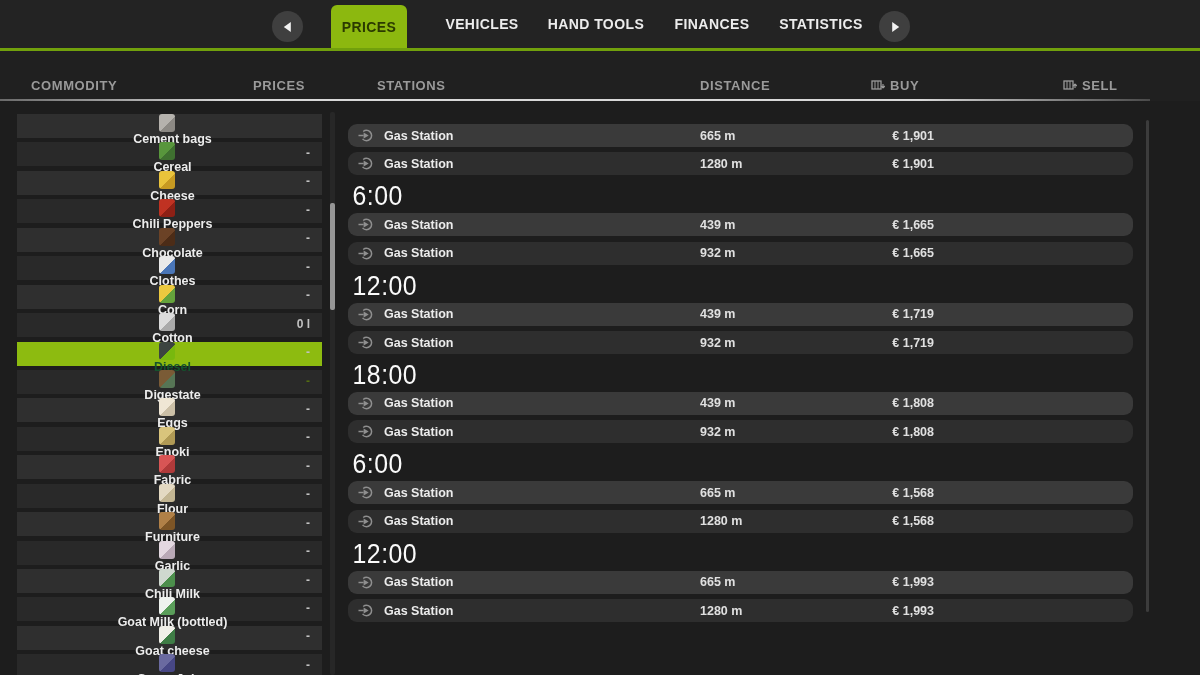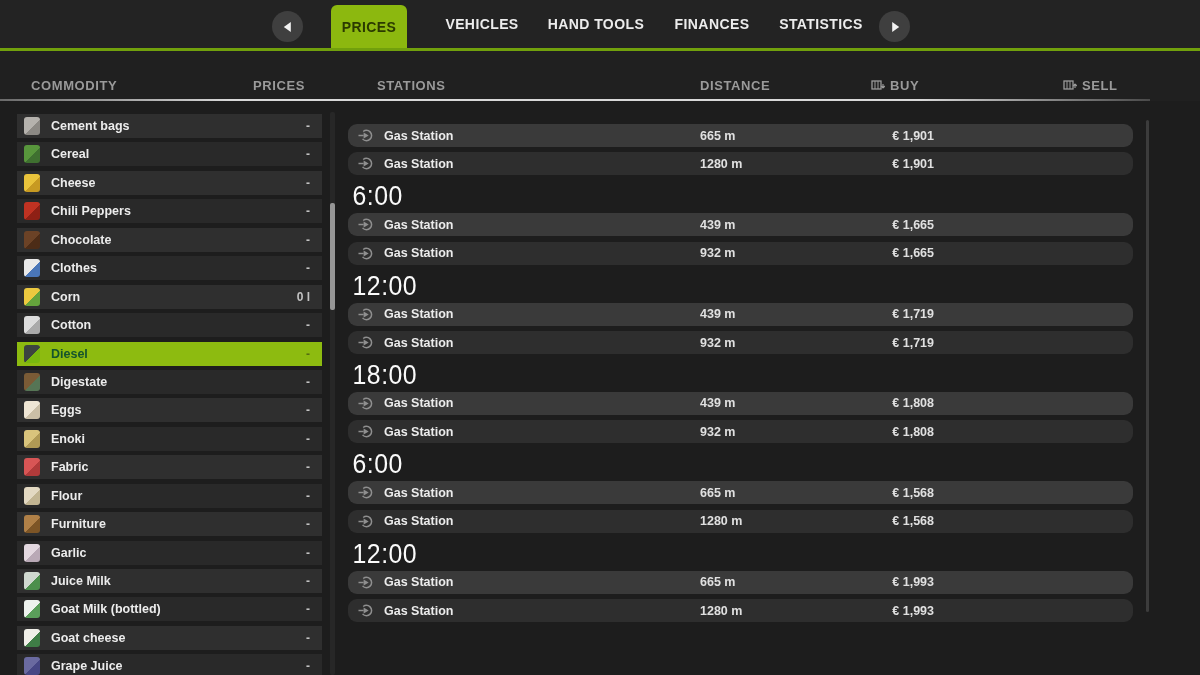--- a/index.html
+++ b/index.html
@@ -23,21 +23,21 @@
 
   
   .headerband { position:absolute; left:0; top:51px; width:1200px; height:50px; background:#202020; }
   .colhead { position:absolute; top:78px; font-size:13px; font-weight:bold; color:#9a9a9a; letter-spacing:.6px; white-space:nowrap; }
   .colhead .hicon { display:inline-block; vertical-align:-2px; margin-right:5px; }
   .header-divider { position:absolute; left:0; top:99px; width:1150px; height:2px;
          background:linear-gradient(90deg,#6a6a6a,#d8d8d8 20%,#d8d8d8 80%,#4a4a4a); }
 
   
   .sidebar { position:absolute; left:17px; top:110px; width:305px; height:565px; overflow:hidden; padding-top:4px; }
-  .c-row { height:24px; margin-bottom:4.45px; display:flex; align-items:center; padding:0 12px 0 7px; background:#2f2f2f; cursor:pointer; }
+  .c-row { height:24px; margin-bottom:4.45px; display:flex; align-items:center; padding:0 12px 0 7px; background:#2f2f2f; cursor:pointer;flex-direction:column; }
   .c-row.alt { background:#292929; }
   .c-row.selected { background:#8dbb10; }
   .c-icon { width:16px; height:18px; border-radius:3px; flex:0 0 auto; }
   .c-label { margin-left:11px; font-size:12.5px; font-weight:bold; color:#ececec; white-space:nowrap; }
   .c-row.selected .c-label { color:#14532d; }
   .c-value { margin-left:auto; font-size:12px; font-weight:bold; color:#c2c2c2; }
   .c-row.selected .c-value { color:#546d12; }
   .sb-track { position:absolute; left:330px; top:112px; width:5px; height:563px; background:#272727; border-radius:2px; }
   .sb-thumb { position:absolute; left:0; top:91px; width:5px; height:107px; background:#969696; border-radius:2px; cursor:pointer; }
 
@@ -176,21 +176,21 @@
     <span class="c-label">Furniture</span>
     <span class="c-value">-</span>
   </div>
       <div class="c-row alt">
     <span class="c-icon" style="background: linear-gradient(135deg, rgb(227, 216, 224) 0px, rgb(227, 216, 224) 55%, rgb(185, 169, 182) 55%, rgb(185, 169, 182) 100%);"></span>
     <span class="c-label">Garlic</span>
     <span class="c-value">-</span>
   </div>
       <div class="c-row">
     <span class="c-icon" style="background: linear-gradient(135deg, rgb(207, 216, 207) 0px, rgb(207, 216, 207) 55%, rgb(76, 143, 76) 55%, rgb(76, 143, 76) 100%);"></span>
-    <span class="c-label">Juice Milk</span>
+    <span class="c-label">Chili Milk</span>
     <span class="c-value">-</span>
   </div>
       <div class="c-row alt">
     <span class="c-icon" style="background: linear-gradient(135deg, rgb(238, 242, 238) 0px, rgb(238, 242, 238) 55%, rgb(90, 158, 90) 55%, rgb(90, 158, 90) 100%);"></span>
     <span class="c-label">Goat Milk (bottled)</span>
     <span class="c-value">-</span>
   </div>
       <div class="c-row">
     <span class="c-icon" style="background: linear-gradient(135deg, rgb(240, 239, 232) 0px, rgb(240, 239, 232) 55%, rgb(63, 125, 70) 55%, rgb(63, 125, 70) 100%);"></span>
     <span class="c-label">Goat cheese</span>

